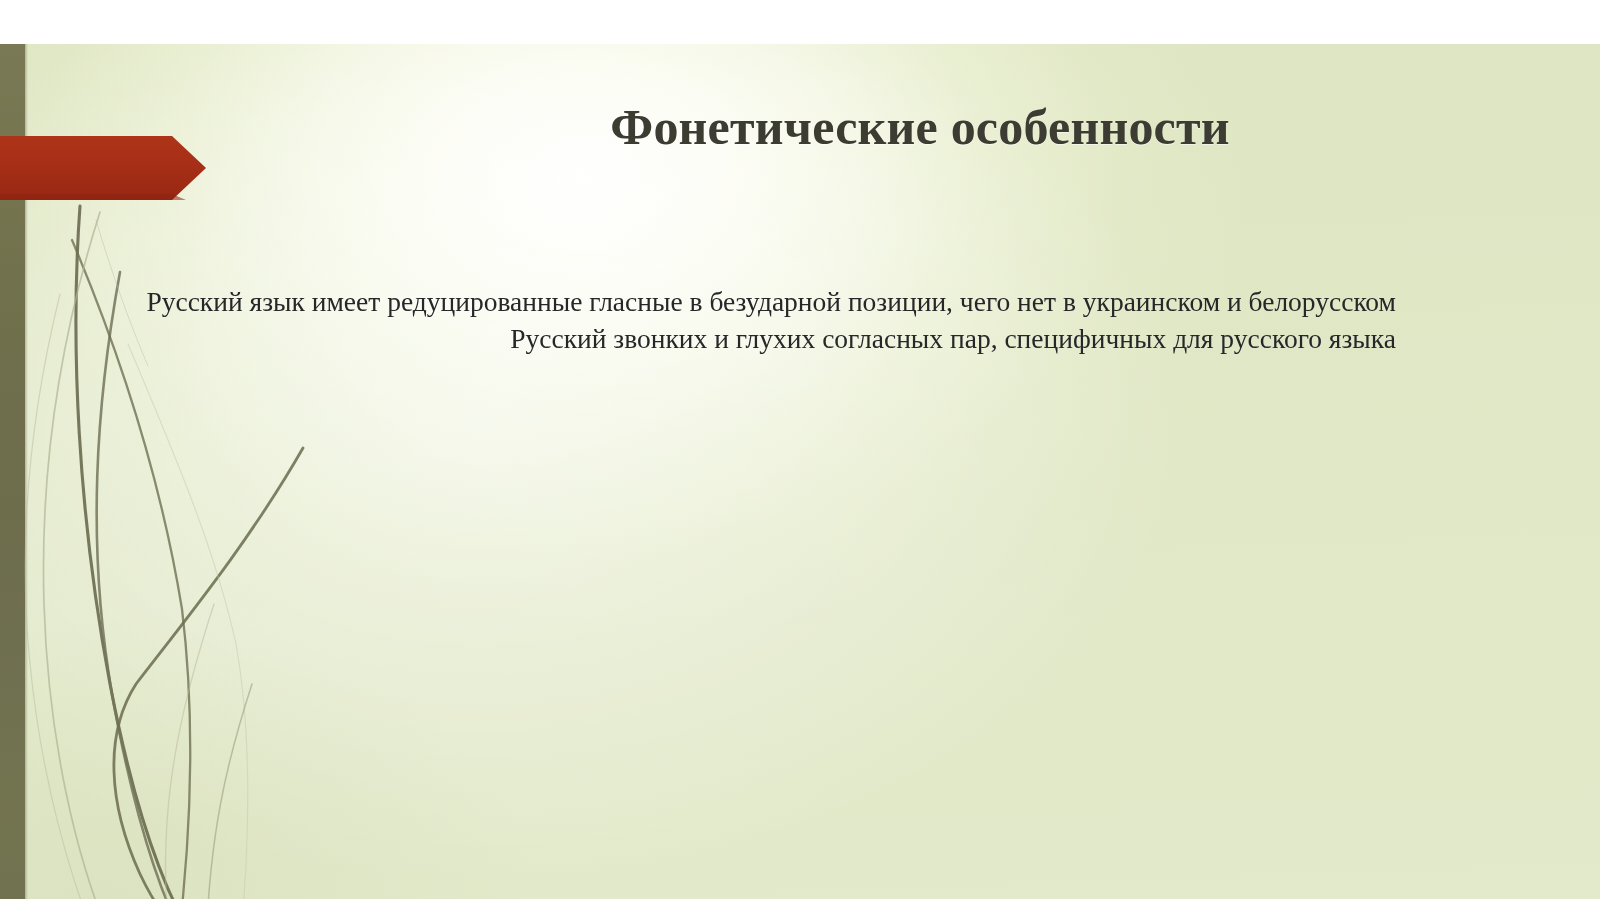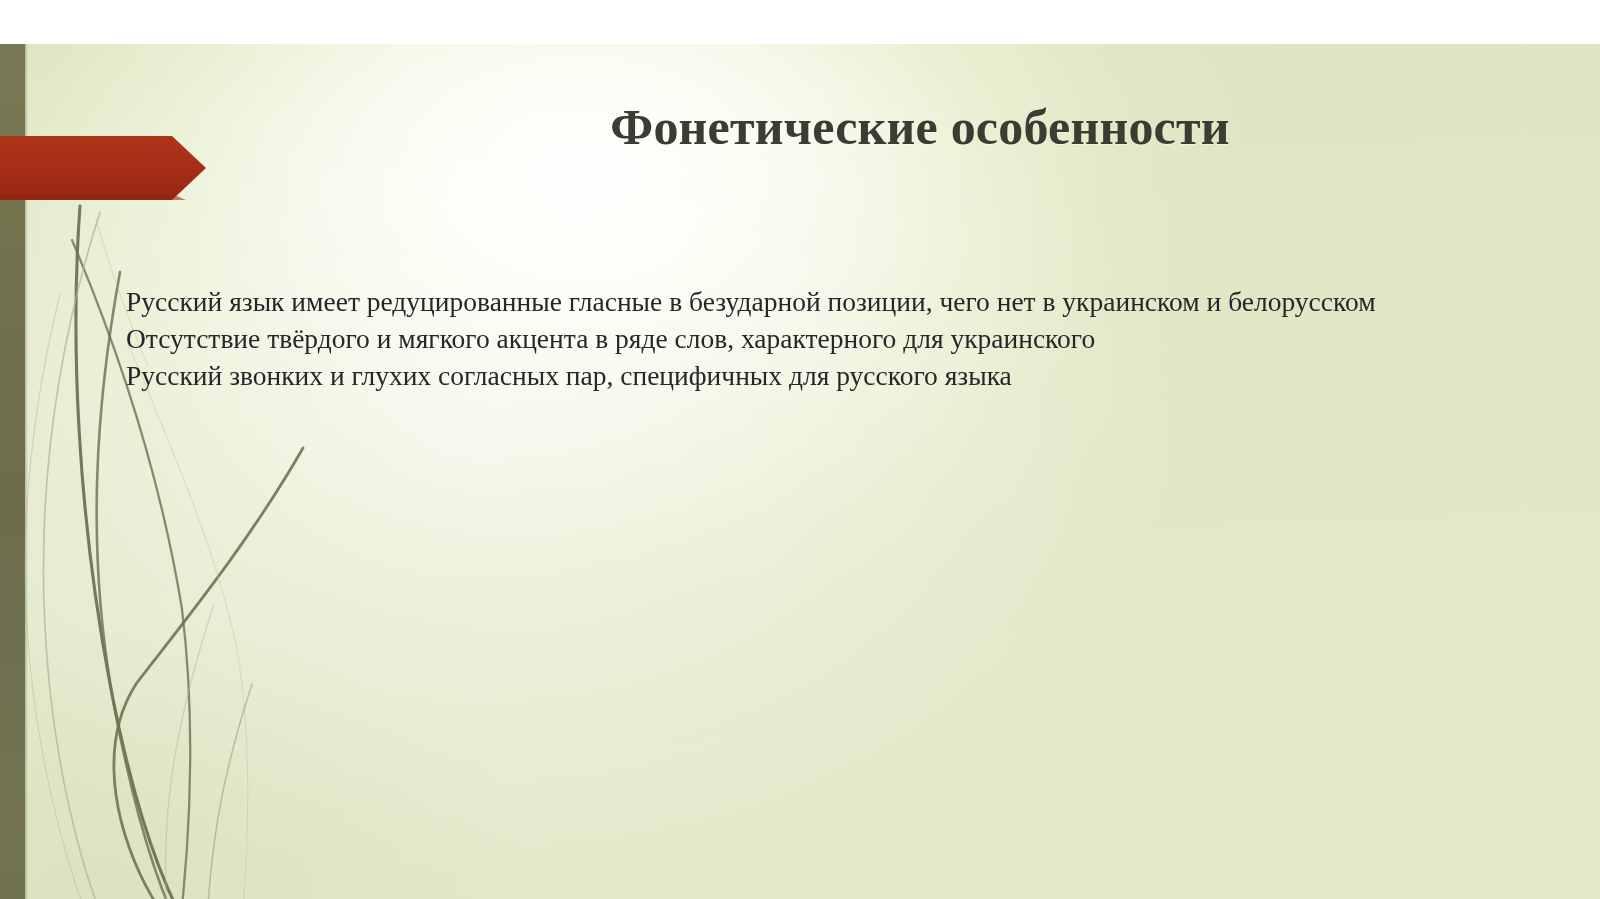--- a/index.html
+++ b/index.html
@@ -123,21 +123,21 @@
   .body-block {
     position: absolute;
     left: 126px;
     top: 240px;
     width: 1270px;
   }
   .para {
     font-size: 27.5px;
     line-height: 1.34;
     color: #27272a;
-    text-align: left;
+    text-align: right;
   }
   .para + .para { margin-top: 0; }
 
   .p1 { margin: 0; }
   .p2 { margin: 157px 0 0 0; }
   .p3 { margin: 155px 0 0 0; }
 </style>
 </head>
 <body>
 
@@ -184,17 +184,16 @@
       </linearGradient>
     </defs>
     <polygon points="0,0 172,0 206,32 172,64 0,64" fill="url(#arrowGrad)"></polygon>
     <polygon points="0,58 172,58 186,64 0,64" fill="#8c2310" opacity="0.55"></polygon>
   </svg>
 
   <div class="title">Фонетические особенности</div>
 
   <div class="body-block">
     <p class="para p1">Русский язык имеет редуцированные гласные в безударной позиции, чего нет в украинском и белорусском</p>
-    <p class="para p2">Отсутствие твёрдого и мягкого акцента в ряде слов, характерного для украинского</p>
     <p class="para p3">Русский звонких и глухих согласных пар, специфичных для русского языка</p>
   </div>
 
 </div>
 
 </body></html>

